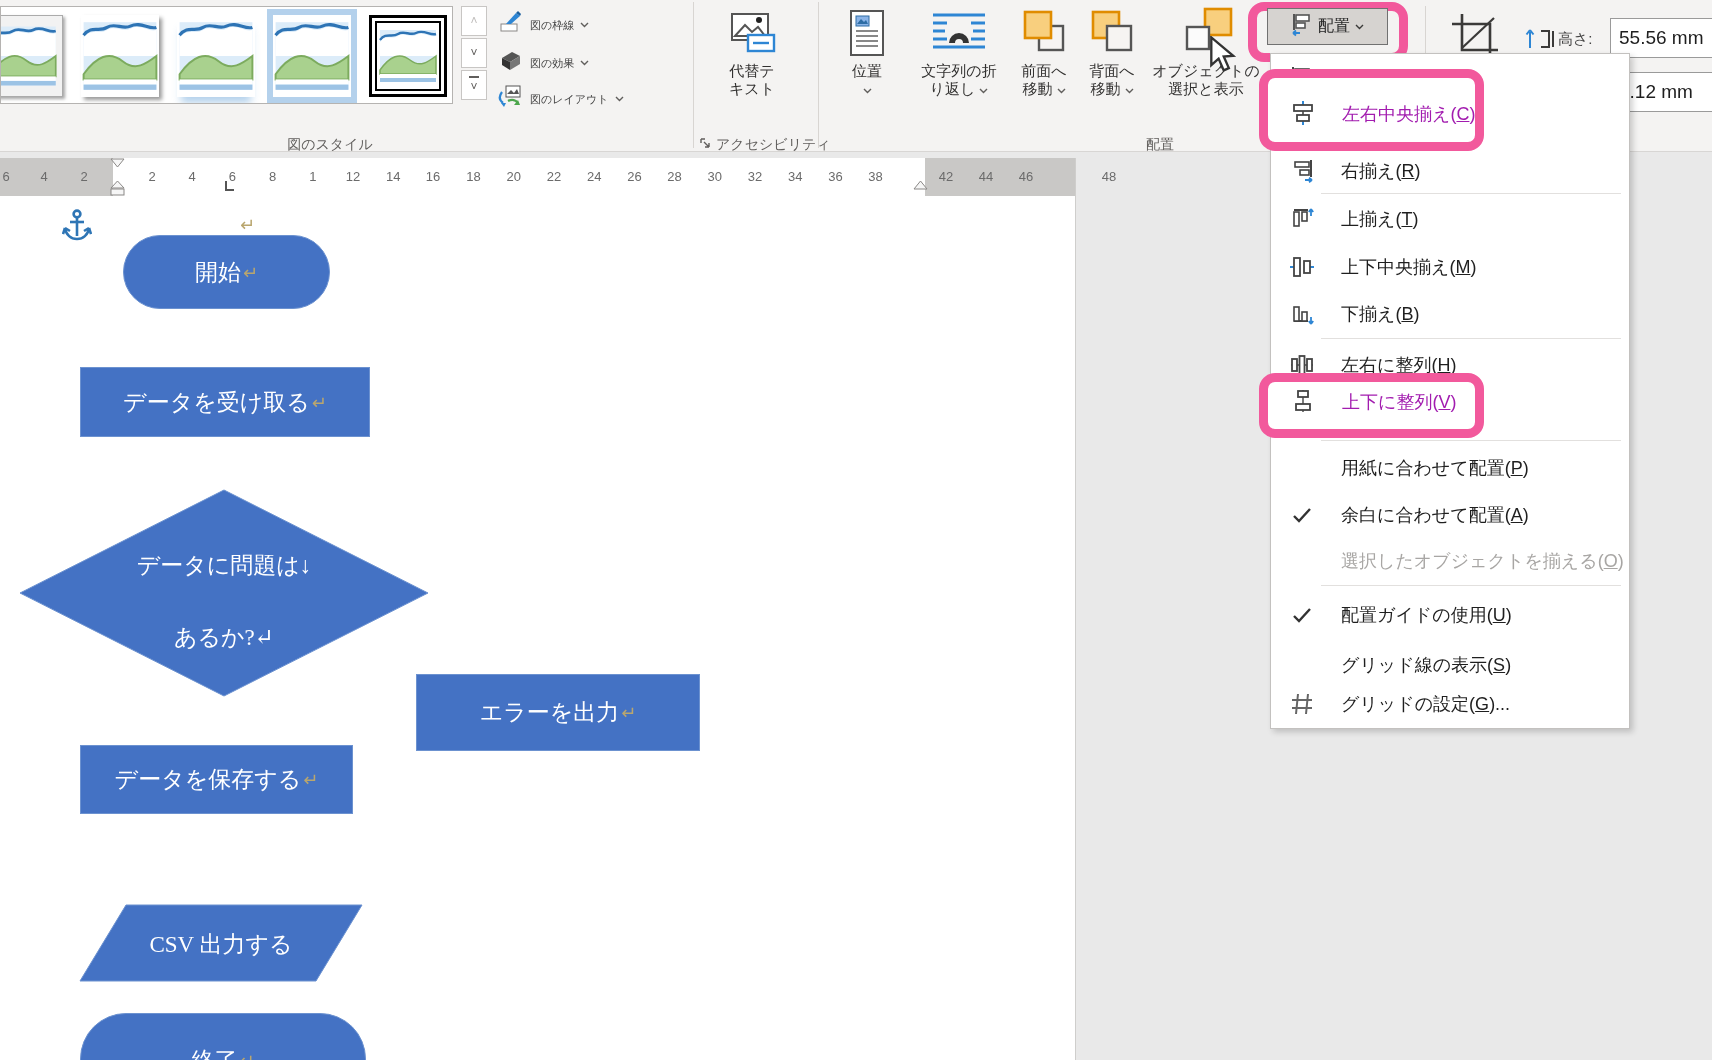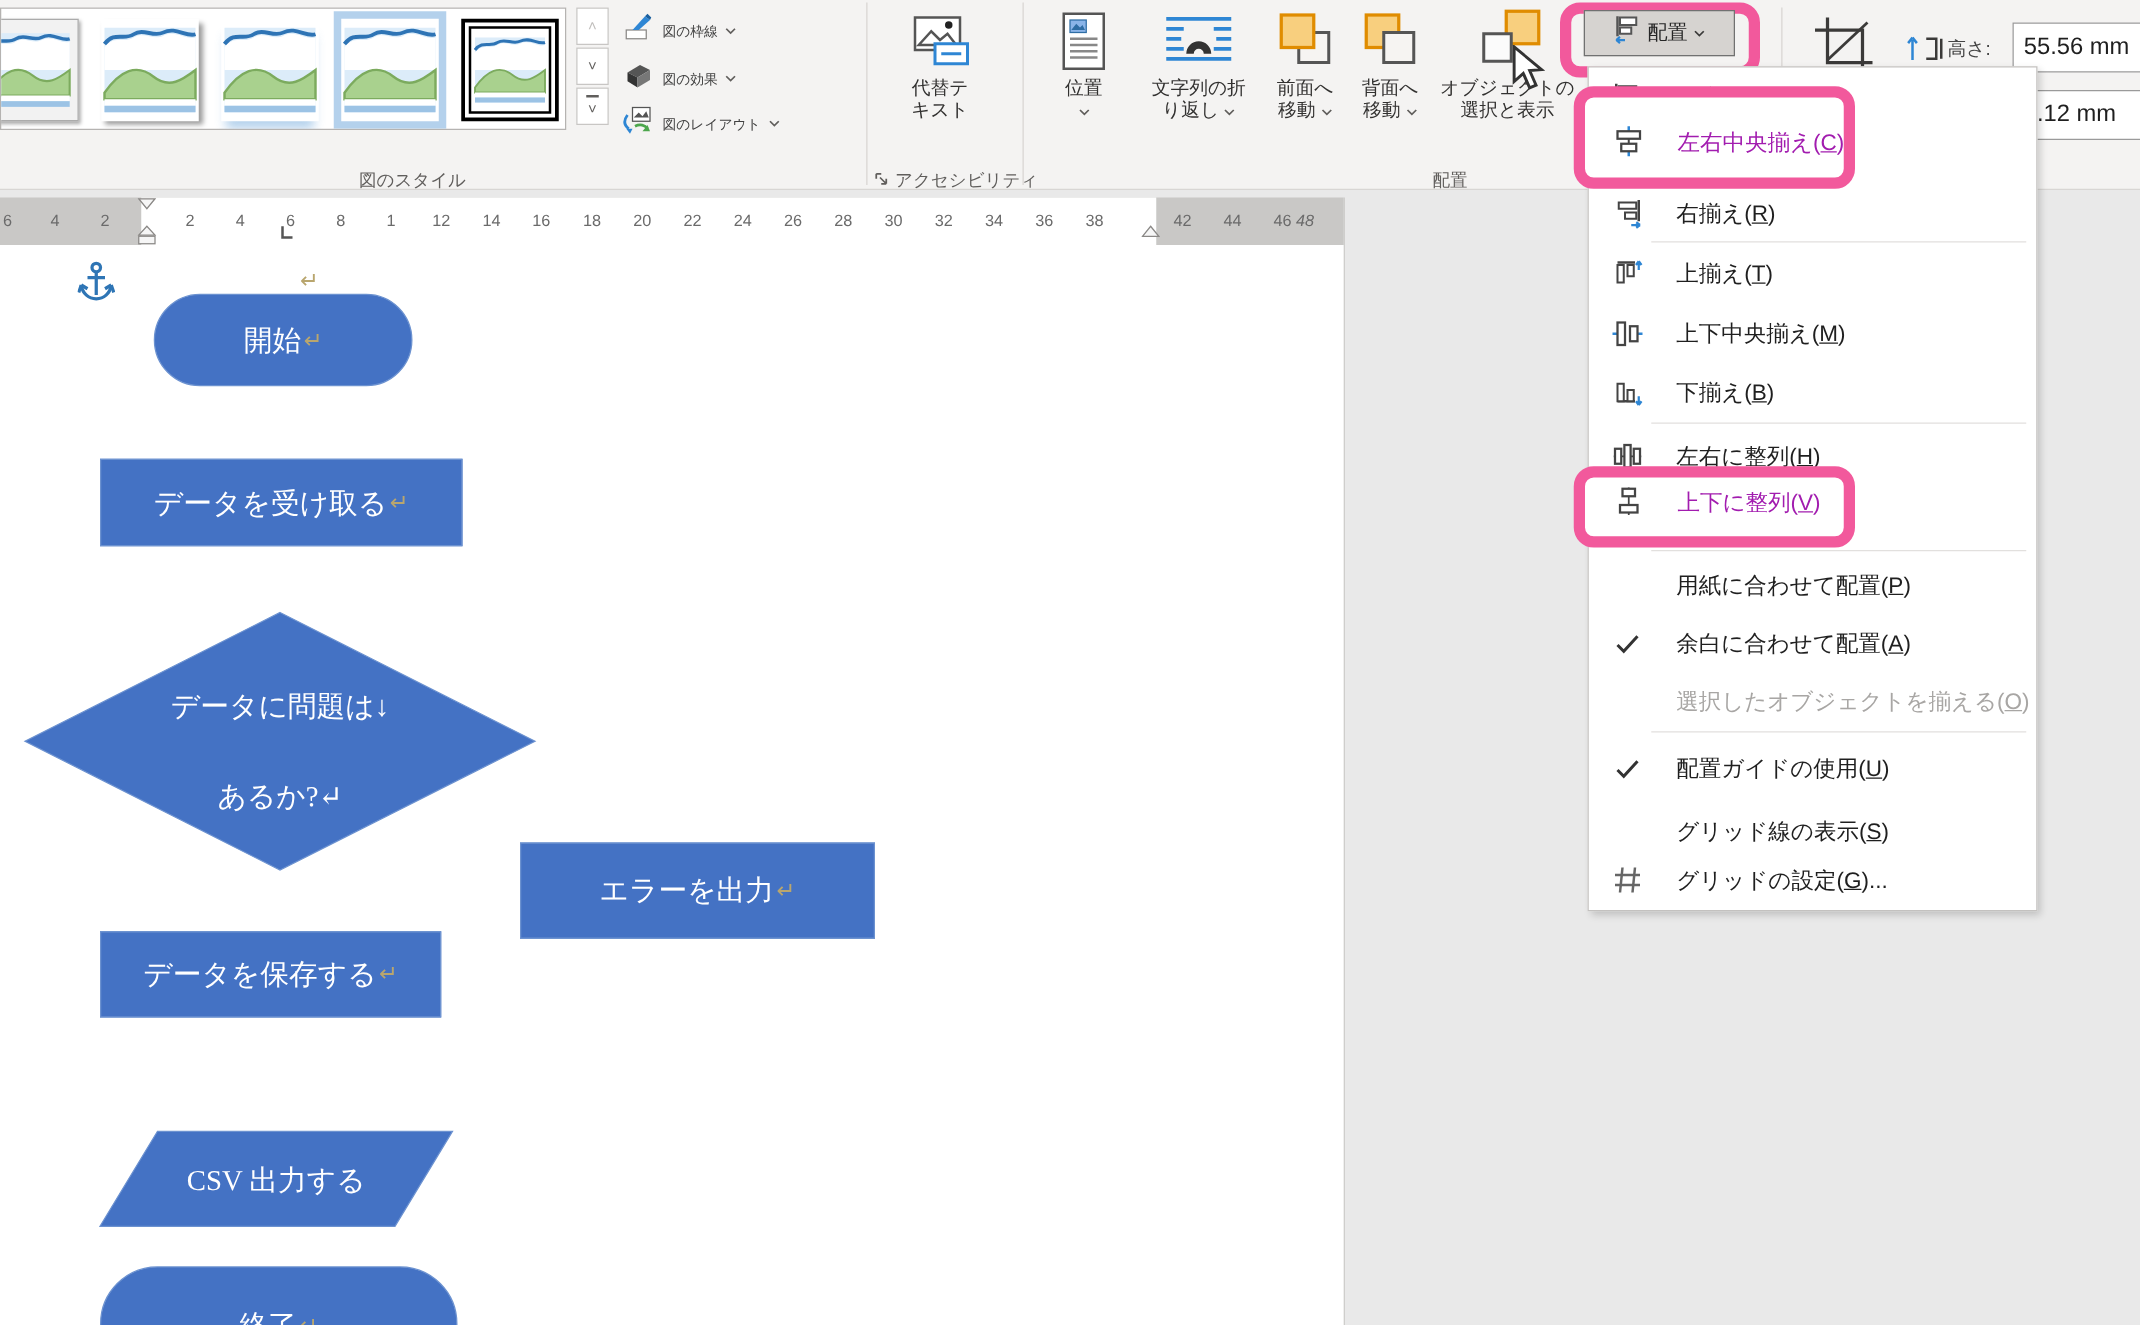--- a/index.html
+++ b/index.html
@@ -366,21 +366,21 @@
         <span class="rnum" style="left: 634.4px;">26</span>
         <span class="rnum" style="left: 674.6px;">28</span>
         <span class="rnum" style="left: 714.8px;">30</span>
         <span class="rnum" style="left: 755px;">32</span>
         <span class="rnum" style="left: 795.2px;">34</span>
         <span class="rnum" style="left: 835.4px;">36</span>
         <span class="rnum" style="left: 875.6px;">38</span>
         <span class="rnum" style="left: 946px;">42</span>
         <span class="rnum" style="left: 986px;">44</span>
         <span class="rnum" style="left: 1026px;">46</span>
-        <span class="rnum" style="left: 1044px; font-style: italic;">48</span>
+        <span class="rnum" style="left: 1109px;">48</span>
       </div>
     <svg class="rmark" style="left:110px; top:0;" width="15" height="10" viewBox="0 0 15 10">
         <path d="M1 1 L14 1 L7.5 9 Z" fill="#f6f6f6" stroke="#8a8886"></path>
       </svg>
     <svg class="rmark" style="left:110px; top:22px;" width="15" height="16" viewBox="0 0 15 16">
         <path d="M7.5 1 L14 8 L1 8 Z" fill="#f6f6f6" stroke="#8a8886"></path>
         <rect x="1" y="9" width="13" height="6" fill="#f6f6f6" stroke="#8a8886"></rect>
       </svg>
     <svg class="rmark" style="left:224px; top:22px;" width="12" height="12" viewBox="0 0 12 12">
         <path d="M2 1 L2 10 L10 10" stroke="#555" fill="none" stroke-width="2"></path>

